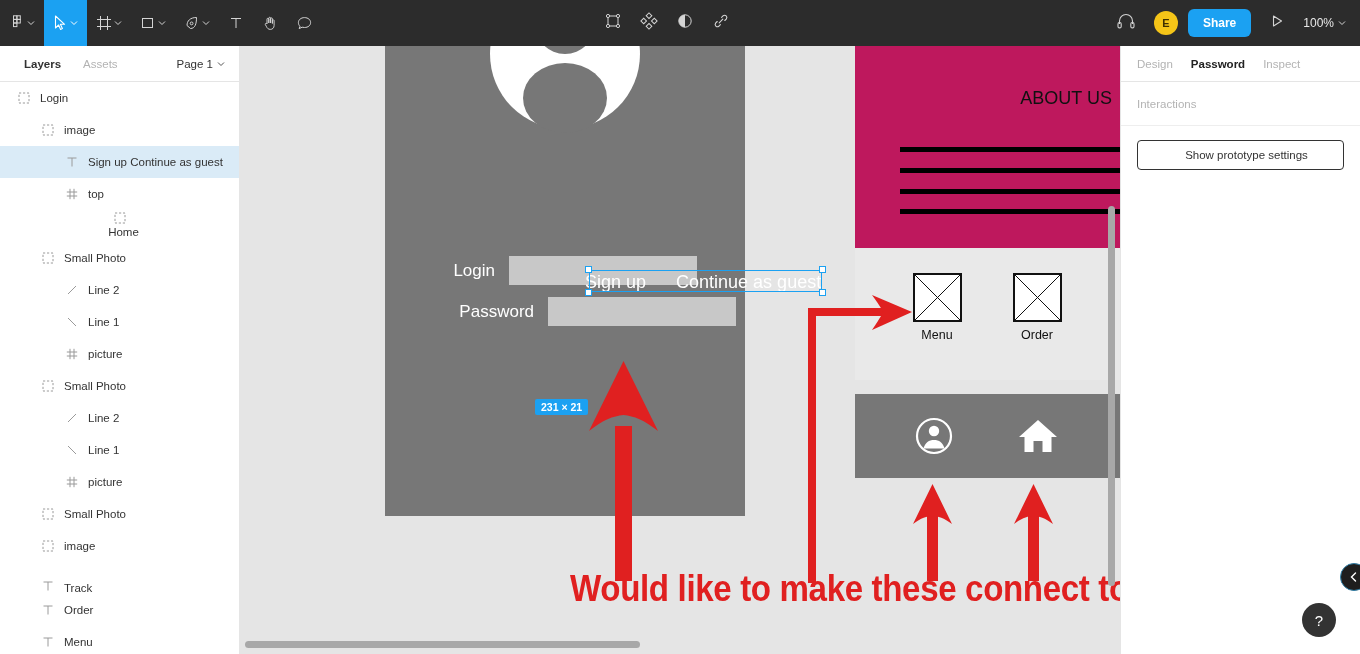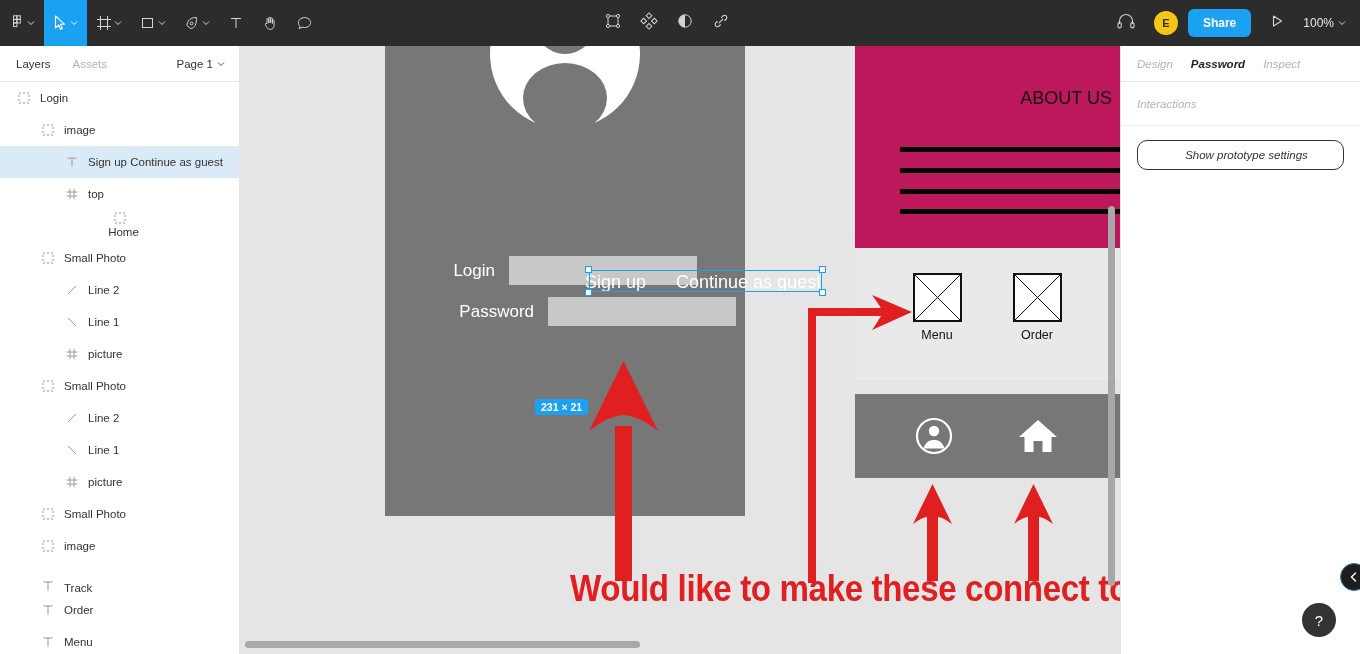--- a/index.html
+++ b/index.html
@@ -58,21 +58,21 @@
     width: 240px; height: 608px;
     background: #fff; border-right: 1px solid #e5e5e5;
     overflow: hidden;
   }
   .lp-tabs {
     height: 36px; display: flex; align-items: center;
     padding: 0 16px; border-bottom: 1px solid #e5e5e5;
     position: relative;
   }
   .lp-tab { font-size: 11.5px; color: #b3b3b3; margin-right: 22px; cursor: pointer; }
-  .lp-tab.active { color: #333; font-weight: normal; }
+  .lp-tab.active { color: #333; font-weight: bold; margin-left: 8px; }
   .lp-page {
     position: absolute; right: 14px;
     font-size: 11.5px; color: #333;
     display: flex; align-items: center; gap: 4px; cursor: pointer;
   }
   .layer-row {
     height: 32px; display: flex; align-items: center;
     font-size: 11.5px; color: #333; cursor: pointer;
     padding-right: 8px;
   }
@@ -183,36 +183,36 @@
   .v-scroll-thumb {
     position: absolute; left: 868px; top: 160px;
     width: 7px; height: 380px;
     background: #a8a8a8; border-radius: 4px; cursor: pointer;
   }
 
   
   .right-panel {
     position: absolute; top: 46px; right: 0;
     width: 240px; height: 608px;
-    background: #fff; border-left: 1px solid #e5e5e5; font-style: italic;
+    background: #fff; border-left: 1px solid #e5e5e5;
   }
   .rp-tabs {
     height: 36px; display: flex; align-items: center;
     padding: 0 16px; border-bottom: 1px solid #e5e5e5;
   }
   .rp-tab { font-size: 11.5px; color: #b3b3b3; margin-right: 18px; cursor: pointer; }
   .rp-tab.active { color: #222; font-weight: bold; }
   .rp-section {
     height: 44px; display: flex; align-items: center;
     padding: 0 16px; font-size: 11.5px; color: #b3b3b3;
     border-bottom: 1px solid #eee;
   }
   .proto-btn {
     margin: 14px 16px 0 16px; height: 30px;
-    border: 1px solid #333; border-radius: 10px;
+    border: 1px solid #333; border-radius: 4px;
     display: flex; align-items: center; justify-content: center;
     font-size: 11.5px; color: #333; cursor: pointer; padding-left: 12px;
   }
 
   .help-btn {
     position: absolute; right: 24px; bottom: 17px;
     width: 34px; height: 34px; border-radius: 50%;
     background: #333; color: #fff; font-size: 15px;
     display: flex; align-items: center; justify-content: center;
     cursor: pointer;

